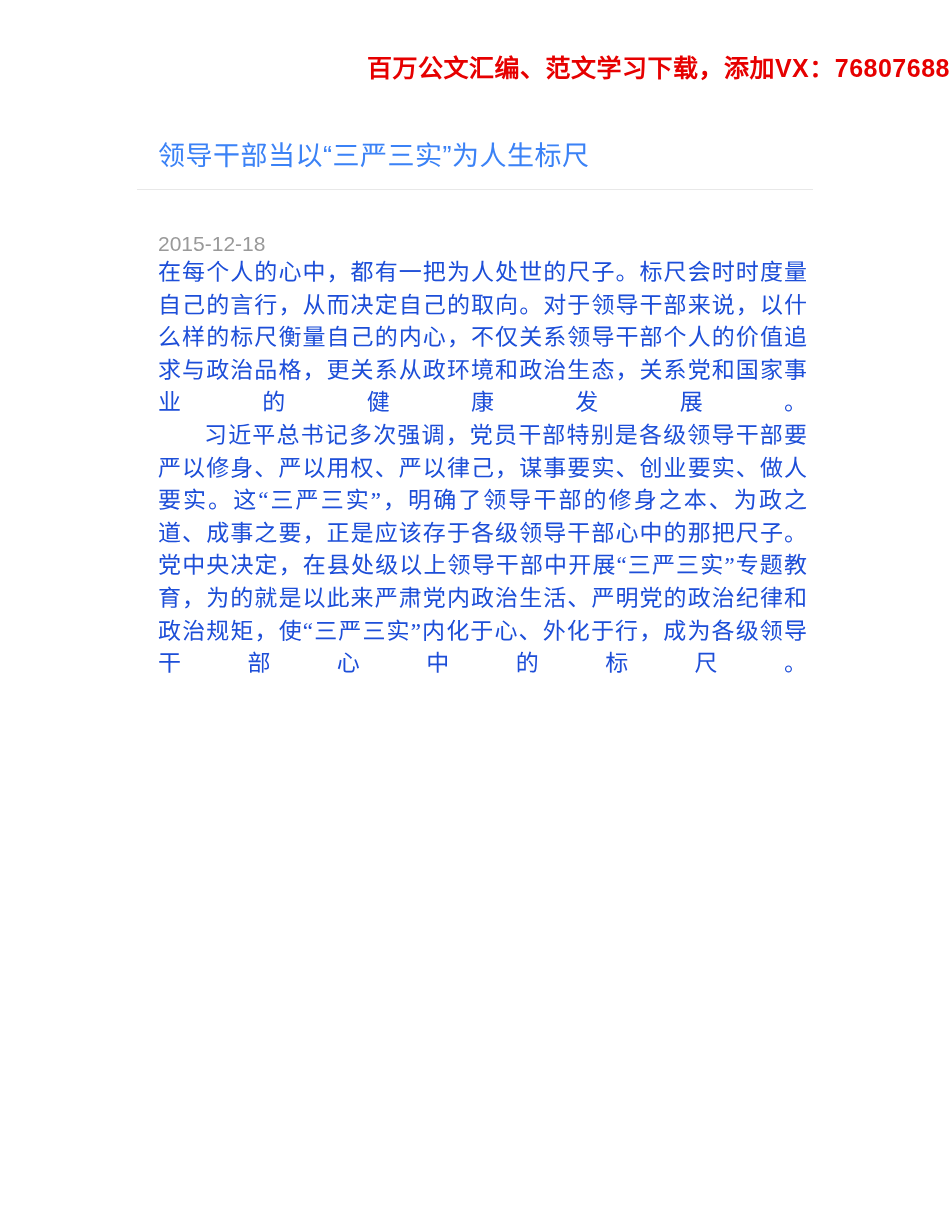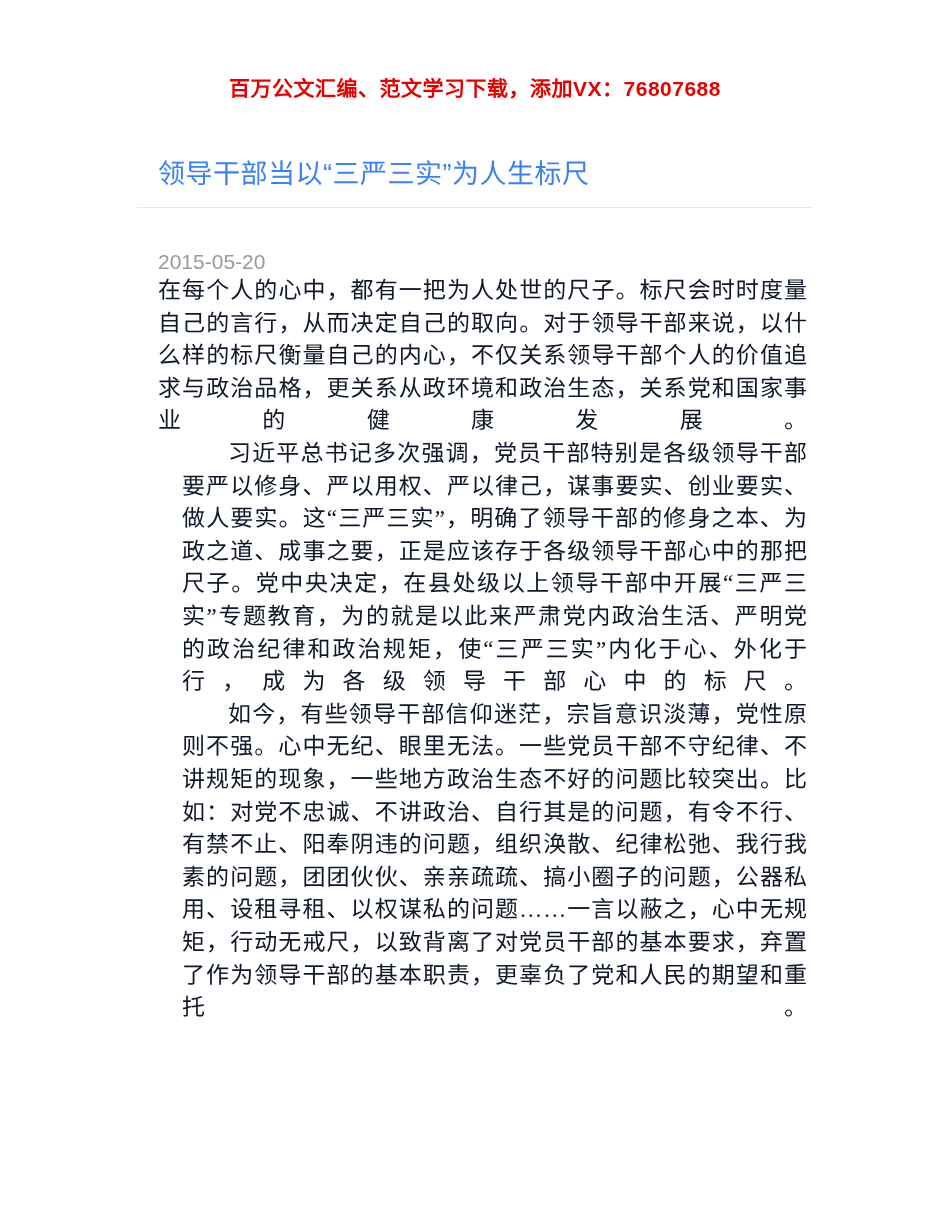--- a/index.html
+++ b/index.html
@@ -7,24 +7,24 @@
     padding: 0;
     background: #ffffff;
   }
   body {
     width: 950px;
     height: 1230px;
     overflow: hidden;
     position: relative;
   }
   .promo {
-    margin-top: 72px;
-    text-align: center;
+    margin-top: 48px;
+    text-align: right;
     font-family: "Liberation Sans", sans-serif;
-    font-size: 21px;
+    font-size: 25px;
     font-weight: 700;
     color: #e60000;
     letter-spacing: 0.5px;
   }
   .article {
     width: 650px;
     margin: 57px 0 0 158px;
   }
   .title {
     font-family: "Liberation Sans", sans-serif;
@@ -48,42 +48,40 @@
     color: #999999;
   }
   .content {
     margin-top: 1px;
   }
   .content p {
     margin: 0;
     font-family: "Liberation Serif", serif;
     font-size: 23px;
     line-height: 32.6px;
-    color: #0f172a;
+    color: #1d4ed8;
     letter-spacing: 1px;
     text-align: justify;
   }
   .content p.indent {
     text-indent: 2em;
-    margin-left: 24px;
   }
   .content p.distribute-last {
     text-align-last: justify;
   }
 </style>
 </head>
 <body>
 
 <div class="promo">百万公文汇编、范文学习下载，添加VX：76807688</div>
 
 <div class="article">
   <div class="title">领导干部当以“三严三实”为人生标尺</div>
 
   <hr class="divider">
 
-  <div class="date">2015-05-20</div>
+  <div class="date">2015-12-18</div>
 
   <div class="content">
     <p class="distribute-last">在每个人的心中，都有一把为人处世的尺子。标尺会时时度量自己的言行，从而决定自己的取向。对于领导干部来说，以什么样的标尺衡量自己的内心，不仅关系领导干部个人的价值追求与政治品格，更关系从政环境和政治生态，关系党和国家事业的健康发展。</p>
     <p class="indent distribute-last">习近平总书记多次强调，党员干部特别是各级领导干部要严以修身、严以用权、严以律己，谋事要实、创业要实、做人要实。这“三严三实”，明确了领导干部的修身之本、为政之道、成事之要，正是应该存于各级领导干部心中的那把尺子。党中央决定，在县处级以上领导干部中开展“三严三实”专题教育，为的就是以此来严肃党内政治生活、严明党的政治纪律和政治规矩，使“三严三实”内化于心、外化于行，成为各级领导干部心中的标尺。</p>
-    <p class="indent distribute-last">如今，有些领导干部信仰迷茫，宗旨意识淡薄，党性原则不强。心中无纪、眼里无法。一些党员干部不守纪律、不讲规矩的现象，一些地方政治生态不好的问题比较突出。比如：对党不忠诚、不讲政治、自行其是的问题，有令不行、有禁不止、阳奉阴违的问题，组织涣散、纪律松弛、我行我素的问题，团团伙伙、亲亲疏疏、搞小圈子的问题，公器私用、设租寻租、以权谋私的问题……一言以蔽之，心中无规矩，行动无戒尺，以致背离了对党员干部的基本要求，弃置了作为领导干部的基本职责，更辜负了党和人民的期望和重托。</p>
   </div>
 </div>
 
 </body></html>

